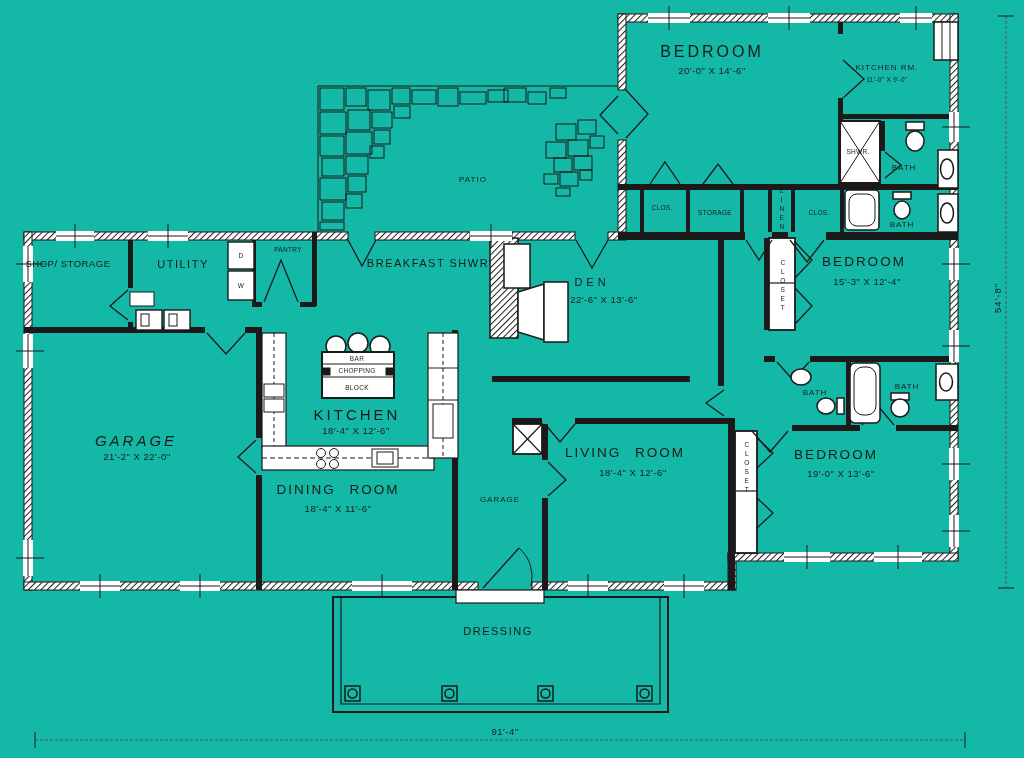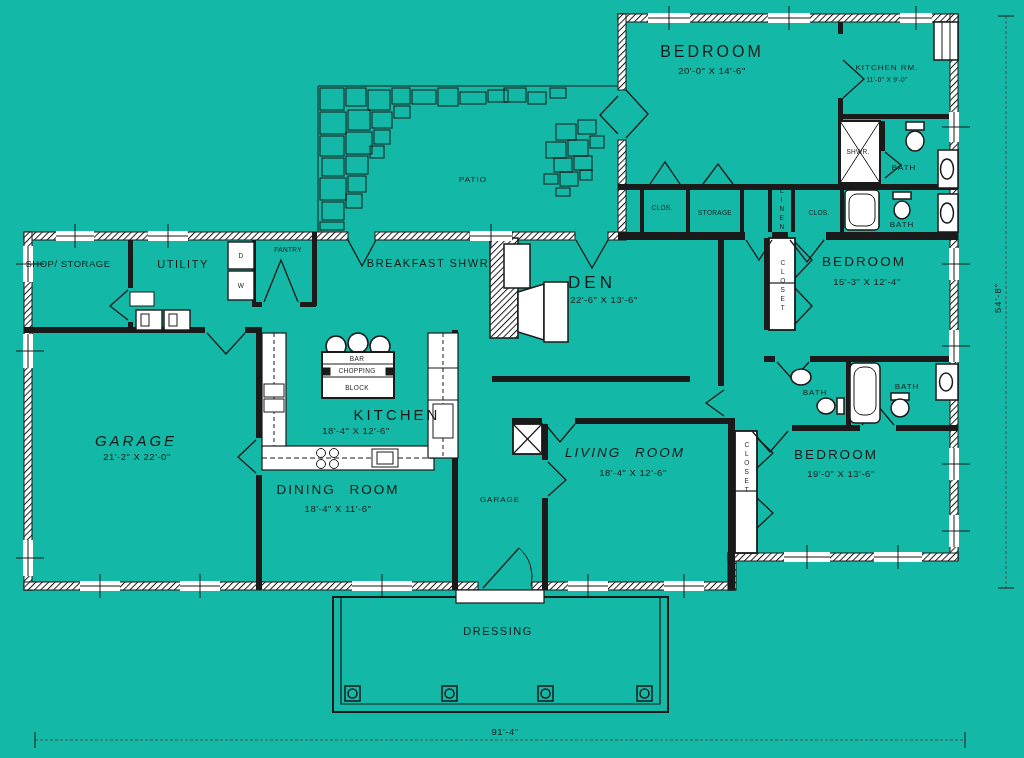--- a/index.html
+++ b/index.html
@@ -2,21 +2,21 @@
 <html><head>
 <meta charset="utf-8">
 <style>
   html,body{margin:0;padding:0;background:#e8e8e8;}
   #stage{position:relative;width:1024px;height:758px;background:#14b8a6;overflow:hidden;
          font-family:"Liberation Sans",sans-serif;color:#1a1a1a;}
   #plan-svg{position:absolute;left:0;top:0;}
   .lbl{position:absolute;transform:translate(-50%,-50%);white-space:nowrap;color:#1a1a1a;
        font-family:"Liberation Sans",sans-serif;line-height:1;}
   .big{font-size:16px;letter-spacing:3px;}
-  .big17{font-size:17px;letter-spacing:4px;}
+  .big17{font-size:11px;letter-spacing:4px;}
   .med{font-size:13.5px;letter-spacing:2px;}
   .med15{font-size:15px;letter-spacing:3px;}
   .ws{word-spacing:8px;}
   .dims{font-size:9.5px;letter-spacing:.5px;}
   .small{font-size:11px;letter-spacing:1.5px;}
   .small8{font-size:8px;letter-spacing:1px;}
   .tiny{font-size:6.5px;letter-spacing:.3px;}
   .v{writing-mode:vertical-lr;text-orientation:upright;font-size:6.5px;letter-spacing:2px;}
   .r{transform:translate(-50%,-50%) rotate(-90deg);font-size:9.5px;letter-spacing:1px;}
 </style>
@@ -371,24 +371,24 @@
 <div class="lbl tiny" style="left:241px;top:256px;">D</div>
 <div class="lbl tiny" style="left:241px;top:286px;">W</div>
 <div class="lbl small" style="left:428px;top:263px;">BREAKFAST  SHWR</div>
 <div class="lbl big17" style="left:592px;top:282px;">DEN</div>
 <div class="lbl dims" style="left:604px;top:300px;">22'-6" X 13'-6"</div>
 <div class="lbl med15" style="left:136px;top:440px;font-style:italic;">GARAGE</div>
 <div class="lbl dims" style="left:137px;top:457px;">21'-2" X 22'-0"</div>
 <div class="lbl tiny" style="left:357px;top:359px;">BAR</div>
 <div class="lbl tiny" style="left:357px;top:371px;">CHOPPING</div>
 <div class="lbl tiny" style="left:357px;top:388px;">BLOCK</div>
-<div class="lbl med15" style="left:357px;top:414px;margin-left:40px;">KITCHEN</div>
+<div class="lbl med15" style="left:357px;top:414px;">KITCHEN</div>
 <div class="lbl dims" style="left:356px;top:431px;">18'-4" X 12'-6"</div>
 <div class="lbl med ws" style="left:338px;top:490px;">DINING ROOM</div>
 <div class="lbl dims" style="left:338px;top:509px;">18'-4" X 11'-6"</div>
 <div class="lbl small8" style="left:500px;top:500px;">GARAGE</div>
-<div class="lbl med ws" style="left:625px;top:453px;font-style:italic;">LIVING ROOM</div>
+<div class="lbl med ws" style="left:625px;top:453px;">LIVING ROOM</div>
 <div class="lbl dims" style="left:633px;top:473px;">18'-4" X 12'-6"</div>
 <div class="lbl small" style="left:498px;top:631px;">DRESSING</div>
 <div class="lbl dims" style="left:505px;top:732px;">91'-4"</div>
 <div class="lbl r" style="left:998px;top:298px;">54'-8"</div>
 
 </div>
 
 </body></html>

